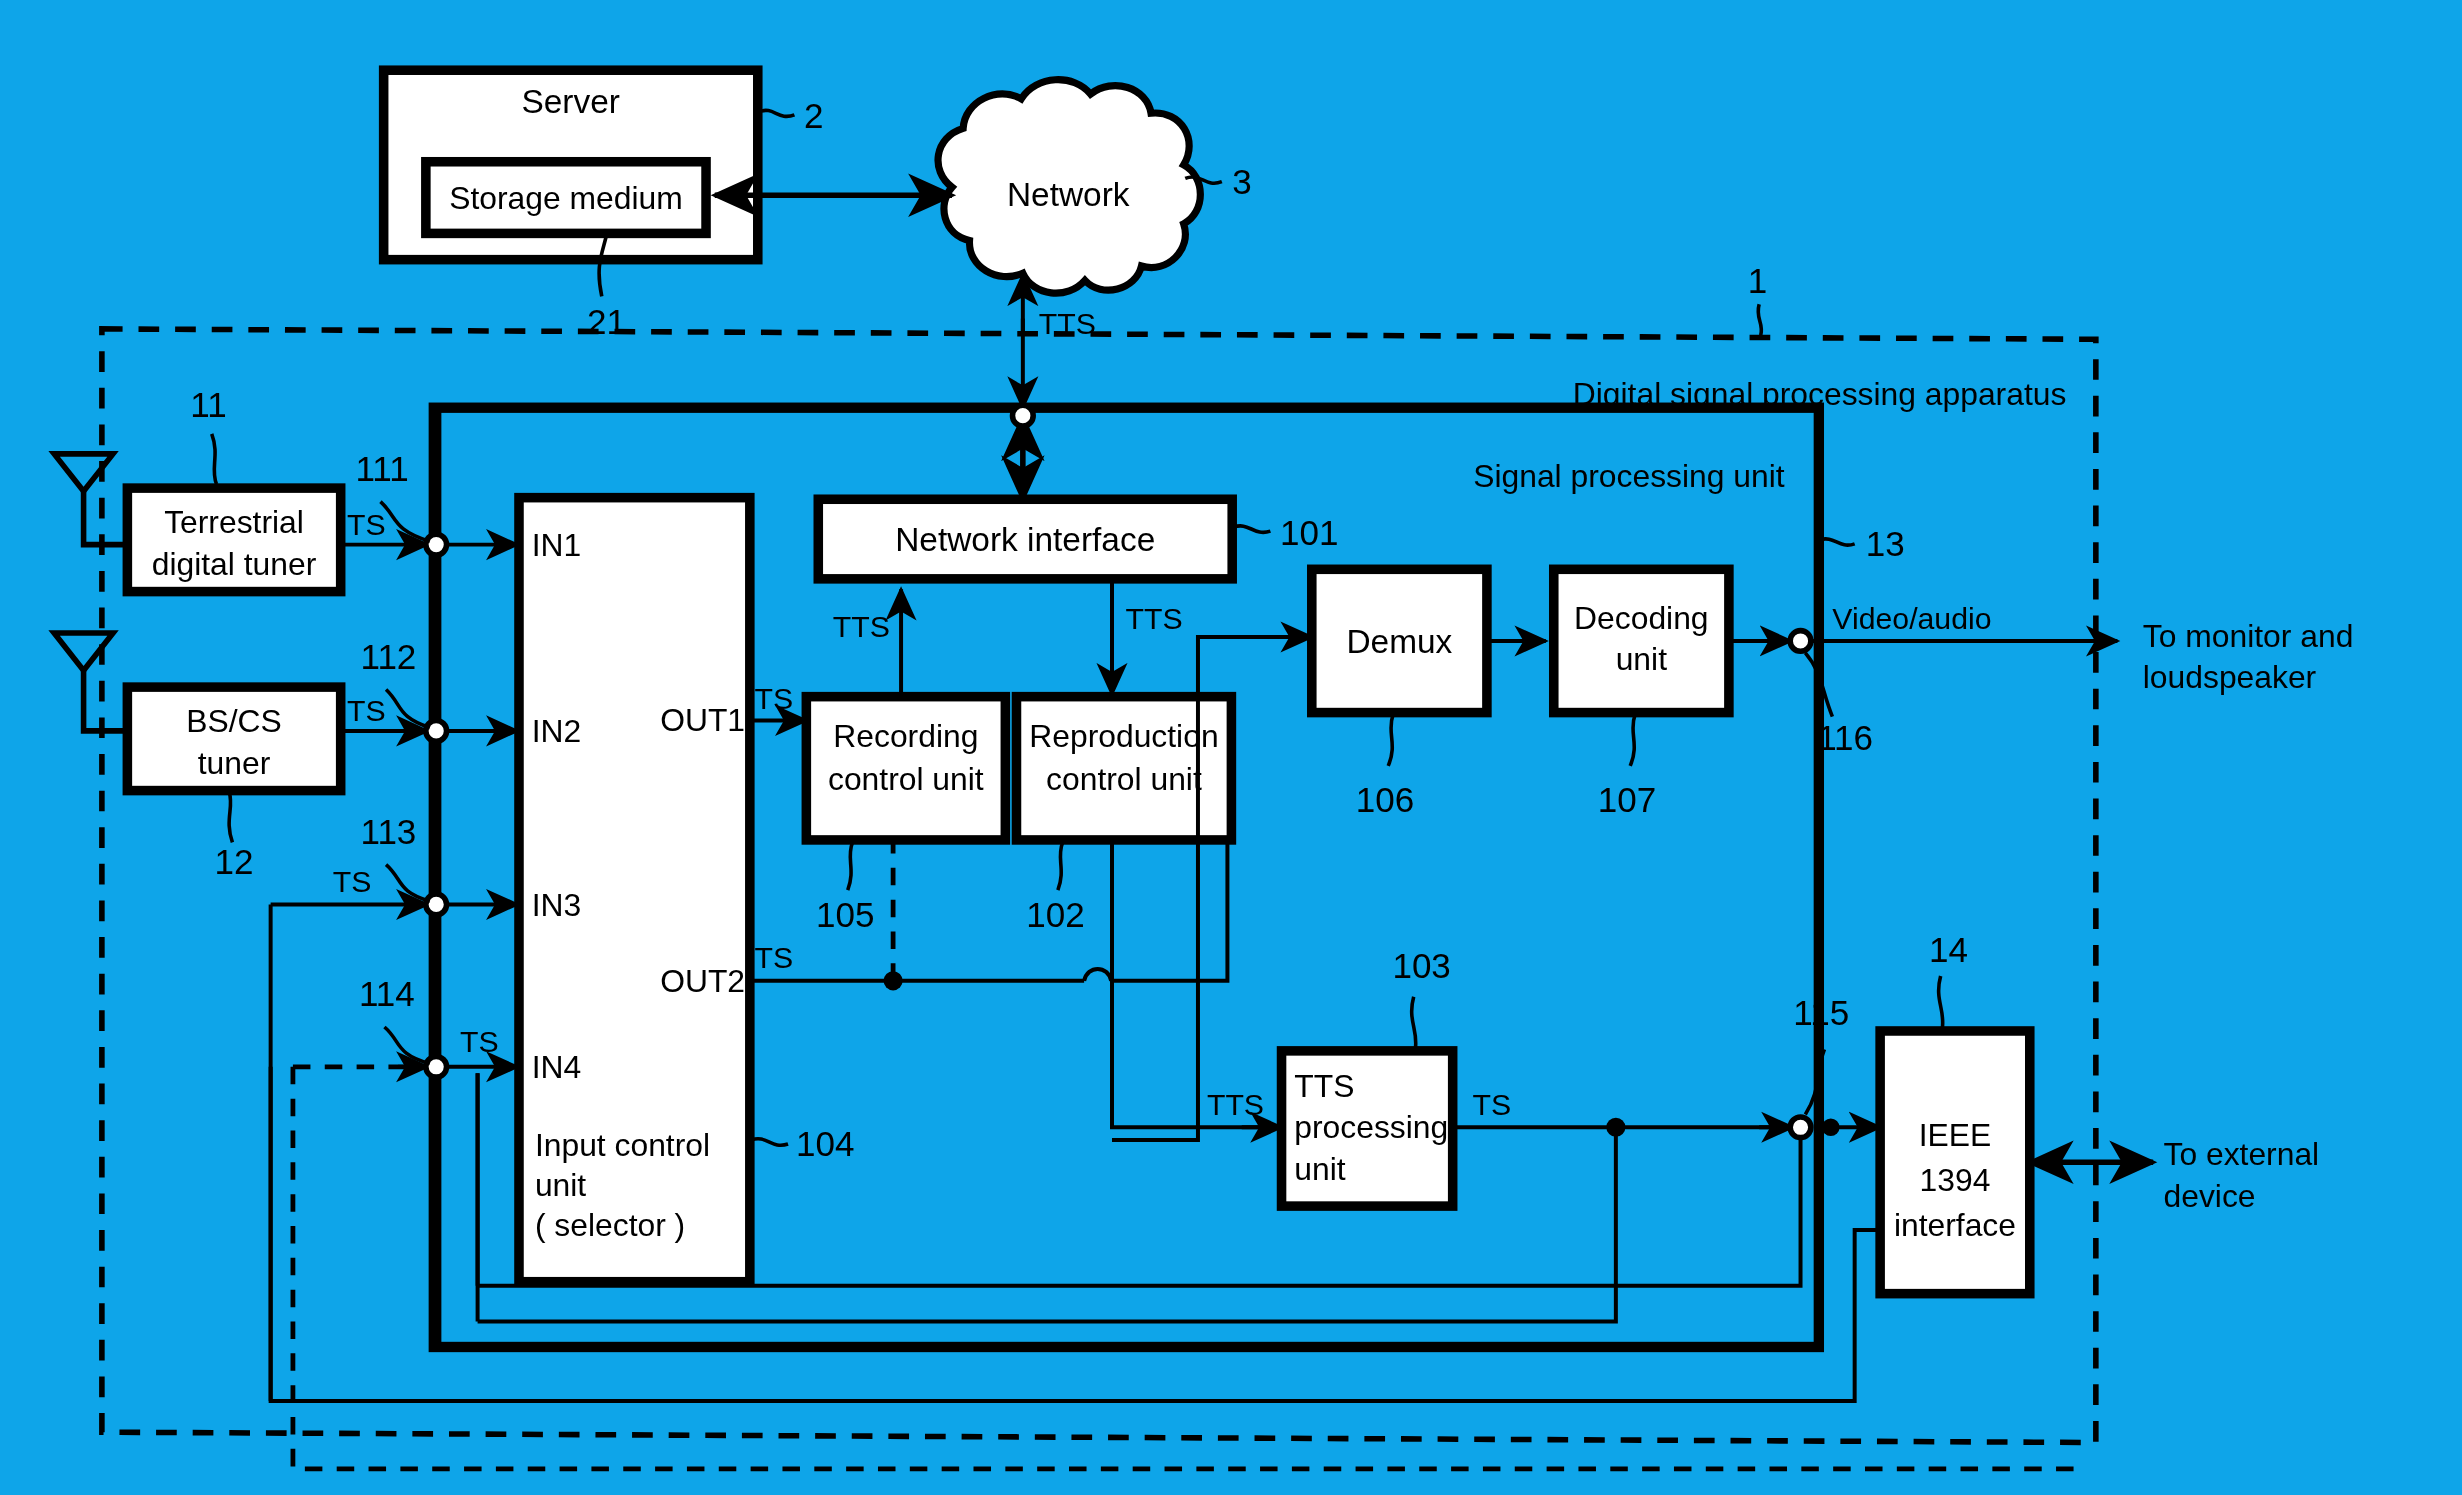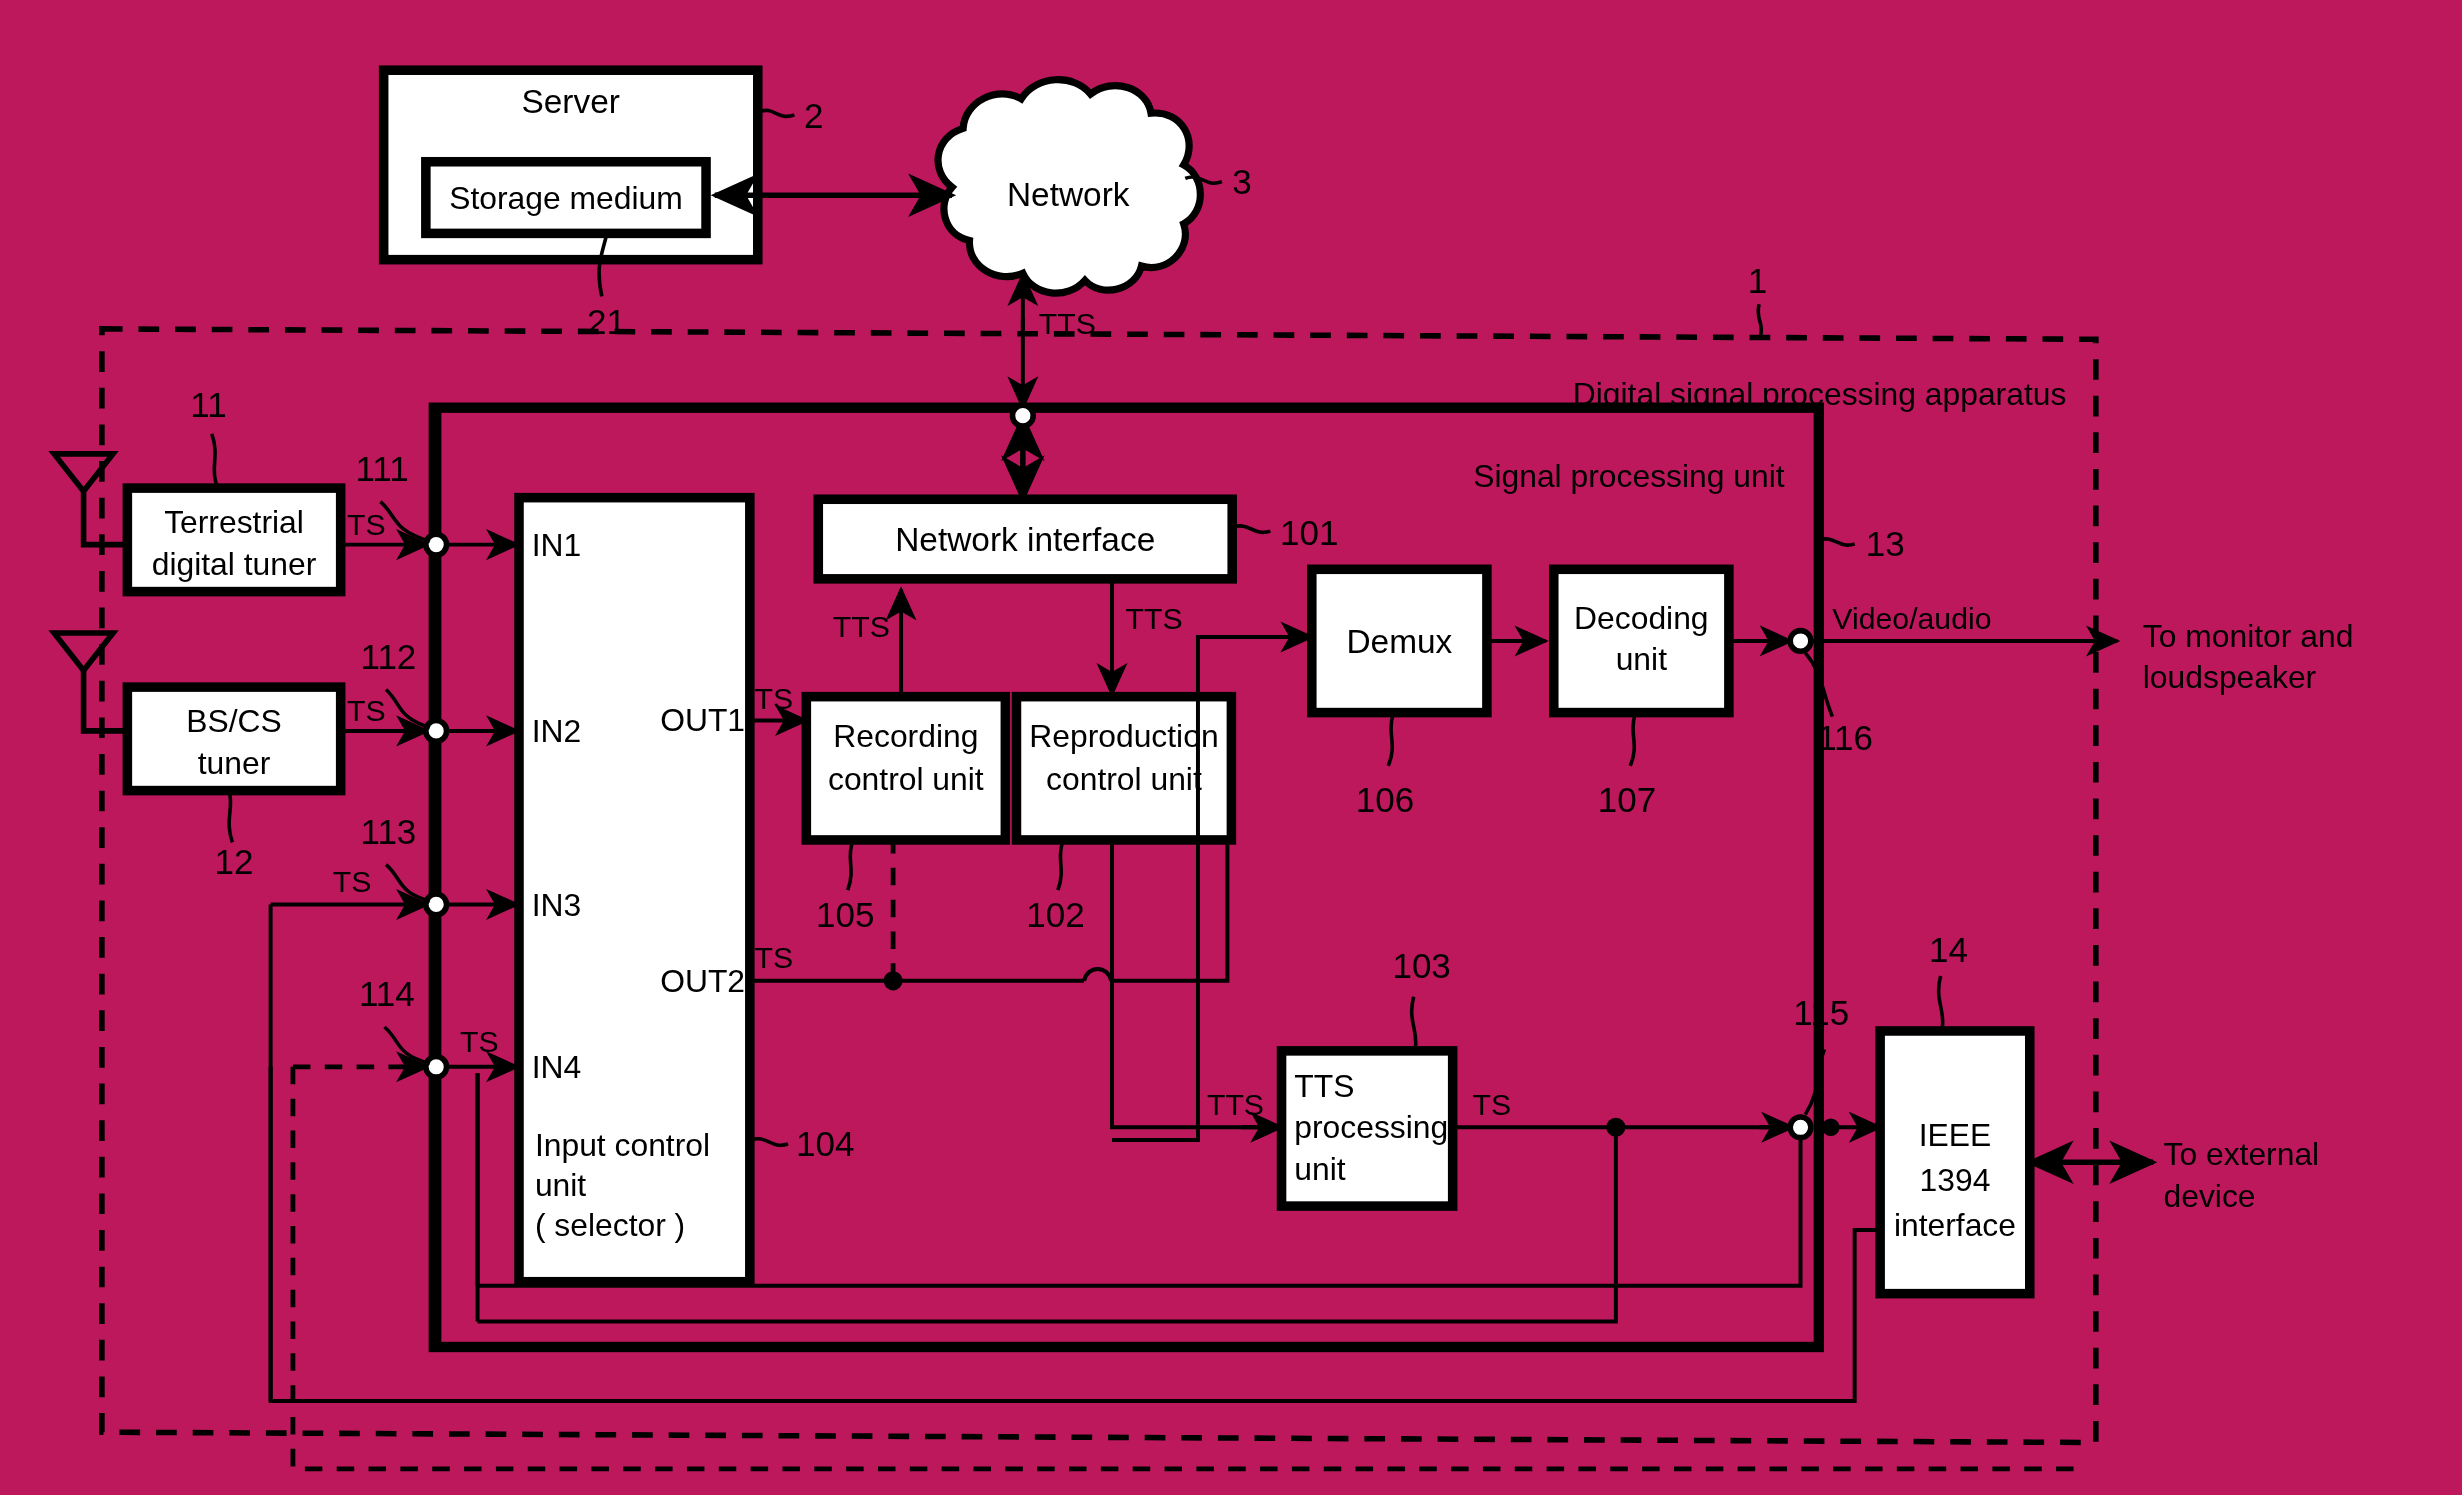--- a/index.html
+++ b/index.html
@@ -8,21 +8,21 @@
     padding: 0;
     background: #ffffff;
   }
   body {
     font-family: "Liberation Sans", sans-serif;
   }
   #figure-root {
     position: relative;
     width: 2462px;
     height: 1496px;
-    background: #be185d;
+    background: #0ea5e9;
     overflow: hidden;
     text-align: center;
   }
   svg#diagram {
     position: absolute;
     left: 0;
     top: 0;
     width: 2462px;
     height: 1496px;
   }

